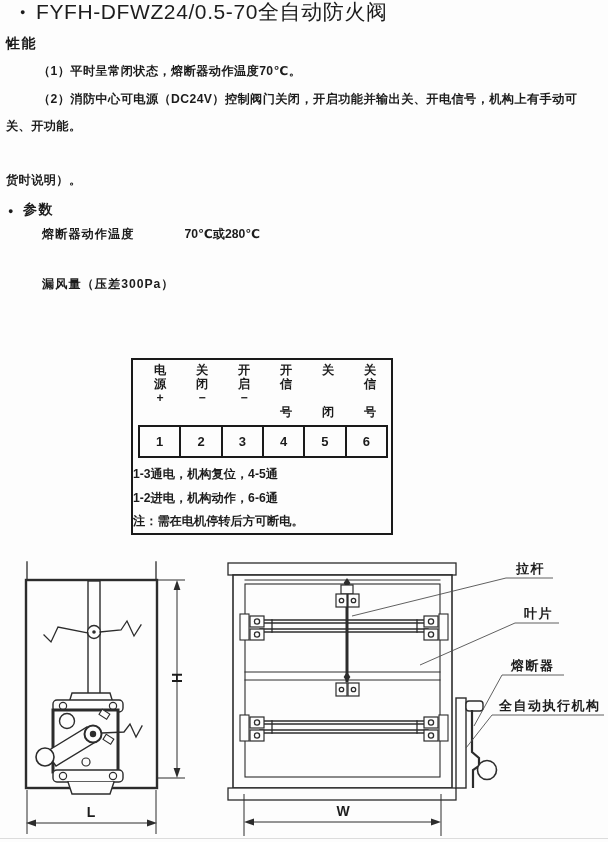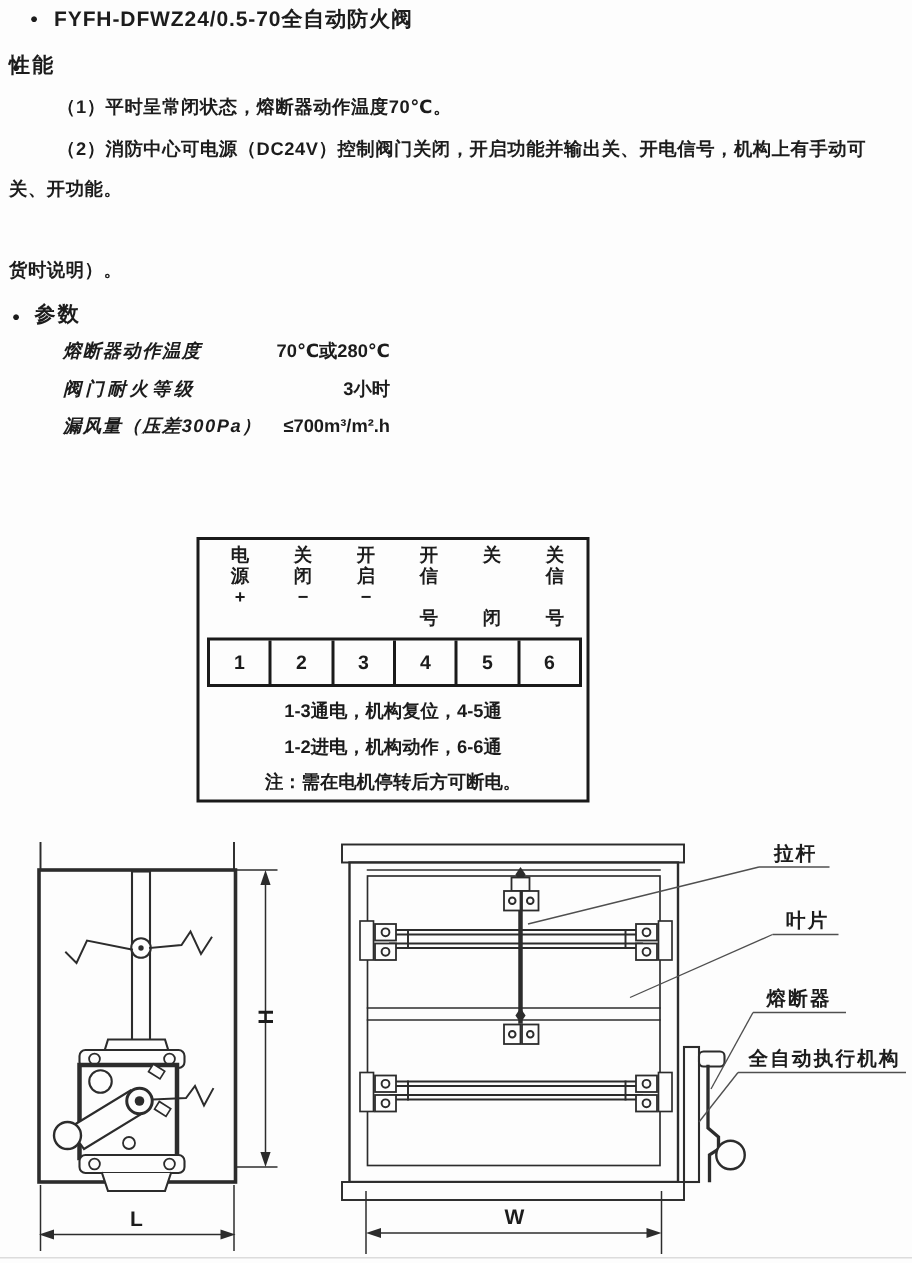--- a/index.html
+++ b/index.html
@@ -1,34 +1,34 @@
 <!DOCTYPE html>
 <html><head>
 <meta charset="utf-8">
 <style>
   html,body{margin:0;padding:0;background:#ffffff;}
   .page{position:relative;width:608px;height:842px;background:#fdfdfd;overflow:hidden;
         font-family:"Liberation Sans","DejaVu Sans",sans-serif;color:#1c1c1c;}
   .bullet{position:absolute;font-size:9px;line-height:14px;font-weight:700;color:#1c1c1c;}
-  .h1{position:absolute;font-size:14px;font-weight:700;letter-spacing:.6px;white-space:nowrap;line-height:18px;}
+  .h1{position:absolute;font-size:21px;font-weight:400;letter-spacing:.6px;white-space:nowrap;line-height:18px;}
   .h2{position:absolute;font-size:14px;font-weight:700;letter-spacing:1.5px;white-space:nowrap;line-height:17px;}
   .body-line{position:absolute;font-size:12.2px;font-weight:700;letter-spacing:.4px;white-space:nowrap;line-height:16px;}
   .param-row{position:absolute;left:0;width:608px;height:17px;}
-  .param-label{position:absolute;left:42px;font-size:12.2px;font-weight:700;letter-spacing:1px;white-space:nowrap;line-height:16px;font-style:italic;}
+  .param-label{position:absolute;left:42px;font-size:12.2px;font-weight:700;letter-spacing:1px;white-space:nowrap;line-height:16px;}
   .param-label.ls2{letter-spacing:2.6px;}
   .param-label.ls4{letter-spacing:4.6px;}
   .param-value{position:absolute;left:118px;width:142px;text-align:right;font-size:12.2px;font-weight:700;white-space:nowrap;line-height:16px;}
   .tbox{position:absolute;left:131px;top:358px;width:258px;height:173px;border:2px solid #1a1a1a;background:#fdfdfd;}
   .thcol{position:absolute;top:3px;width:42px;text-align:center;}
   .thline{height:14px;line-height:14px;font-size:12.2px;font-weight:700;}
   .tstrip{position:absolute;left:5px;top:65px;width:246px;height:29px;border:2px solid #1a1a1a;display:flex;background:#fdfdfd;}
   .tcell{flex:1;border-right:2px solid #1a1a1a;display:flex;align-items:center;justify-content:center;
          font-size:13px;font-weight:700;}
   .tcell:last-child{border-right:none;}
-  .tnote{position:absolute;left:0;width:100%;text-align:center;font-size:12.2px;font-weight:700;white-space:nowrap;line-height:16px;}
+  .tnote{position:absolute;left:0;width:100%;text-align:left;font-size:12.2px;font-weight:700;white-space:nowrap;line-height:16px;}
   .drawsvg{position:absolute;left:0;top:552px;width:608px;height:290px;}
   .dlabel{position:absolute;font-size:13px;font-weight:700;letter-spacing:1.5px;white-space:nowrap;line-height:15px;}
   .dim{position:absolute;font-size:14px;font-weight:700;width:20px;text-align:center;line-height:16px;}
   .dim-v{transform:rotate(-90deg);}
   .pagefoot{position:absolute;left:0;top:838px;width:608px;height:1px;background:#dcdcdc;}
 </style>
 </head>
 <body>
 
 <div class="page">
@@ -43,27 +43,22 @@
   <div class="body-line" style="left:6px;top:118px">关、开功能。</div>
   <div class="body-line" style="left:6px;top:172px">货时说明）。</div>
 
   <span class="bullet" style="left:8px;top:204px">●</span>
   <div class="h2" style="left:23px;top:201px">参数</div>
 
   <div class="param-row" style="top:226px">
     <div class="param-label">熔断器动作温度</div>
     <div class="param-value">70℃或280℃</div>
   </div>
-  <div class="param-row" style="top:251px">
-    <div class="param-label ls2">阀门耐火等级</div>
-    <div class="param-value">3小时</div>
-  </div>
   <div class="param-row" style="top:276px">
     <div class="param-label">漏风量（压差300Pa）</div>
-    <div class="param-value">≤700m³/m².h</div>
   </div>
 
   <div class="tbox">
     <div class="thcol" style="left:6px">
       <div class="thline">电</div>
       <div class="thline">源</div>
       <div class="thline">+</div>
       <div class="thline"></div>
     </div>
     <div class="thcol" style="left:48px">

